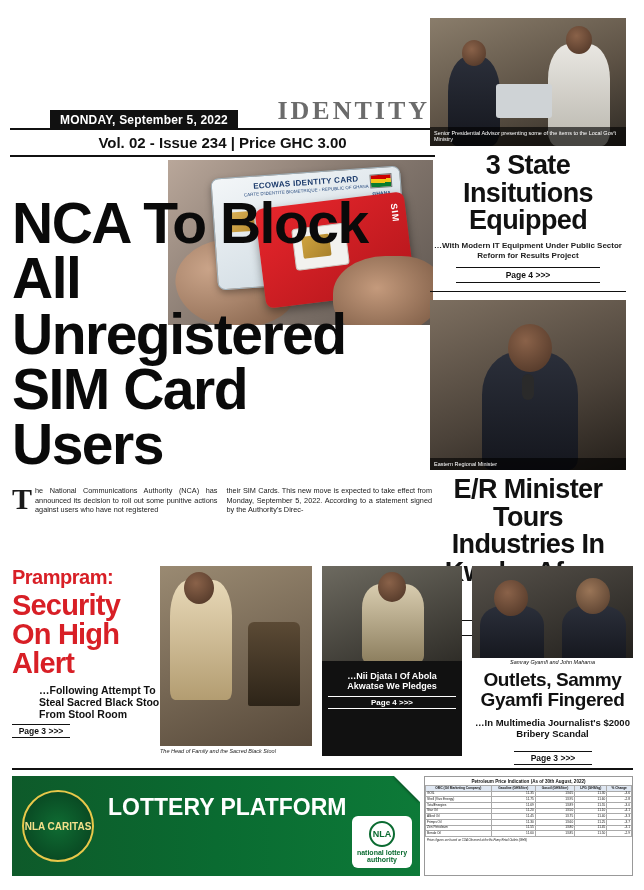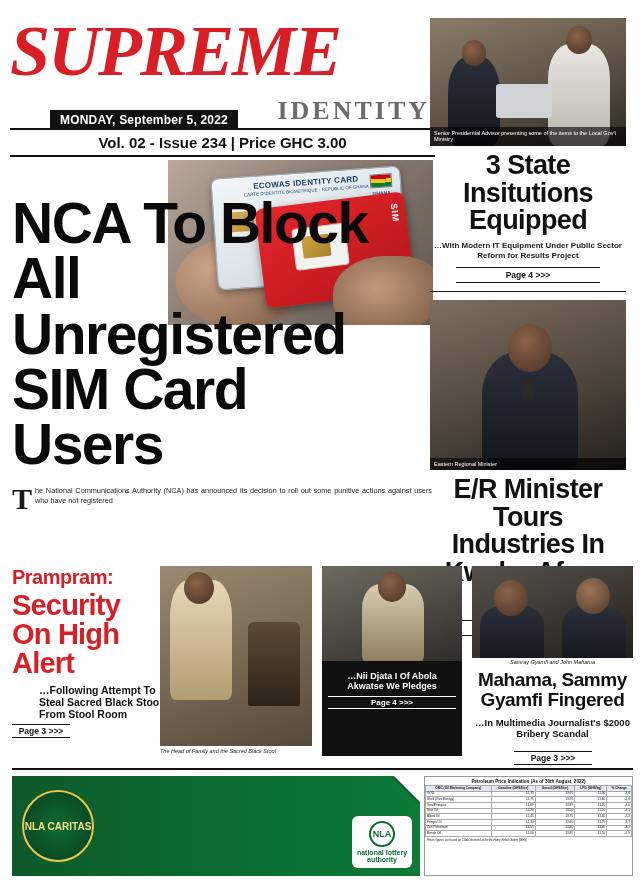--- a/index.html
+++ b/index.html
@@ -266,21 +266,20 @@
   .ad-table .note { font-size:2.8px; padding:1px 2px; font-style:italic; }
 
   .rule-top { position:absolute; left:12px; top:768px; width:621px; border-top:2px solid #111; }
 </style>
 </head>
 <body>
 
 <div class="page">
 
   <div class="masthead">
-    <div class="supreme">SUPREME</div>
     <div class="newspaper">IDENTITY</div>
     <div class="datebar">MONDAY, September 5, 2022</div>
   </div>
   <div class="issueline">Vol. 02  -  Issue 234  |  Price GHC 3.00</div>
 
   <div class="lead-photo">
     <div class="hand"></div>
     <div class="card-ecowas">
       <div class="hdr">ECOWAS IDENTITY CARD</div>
       <div class="sub">CARTE D'IDENTITE BIOMETRIQUE - REPUBLIC OF GHANA</div>
@@ -295,20 +294,23 @@
     <div class="hand2"></div>
   </div>
 
   <div class="headline">NCA To Block All Unregistered SIM Card Users</div>
 
   <div class="lead-body">
     <div class="col">
       <span class="dropcap">T</span>
       <span>he National Communications Authority (NCA) has announced its decision to roll out some punitive actions against users who have not registered</span>
     </div>
+    <div class="col">their SIM Cards.
+       This new move is expected to take effect from Monday, September 5, 2022.
+       According to a statement signed by the Authority's Direc-</div>
   </div>
 
   <div class="right-col">
 
     <div class="rc-photo p1">
       <div class="figure f-suit" style="left:18px;top:38px;width:52px;height:90px;"></div>
       <div class="figure f-head" style="left:32px;top:22px;width:24px;height:26px;"></div>
       <div class="figure f-white" style="left:118px;top:26px;width:62px;height:102px;border-radius:34% 34% 14% 14%;"></div>
       <div class="figure f-head" style="left:136px;top:8px;width:26px;height:28px;"></div>
       <div class="figure" style="left:66px;top:66px;width:56px;height:34px;background:#cfd3d6;border-radius:3px;"></div>
@@ -356,32 +358,33 @@
     </div>
 
     <div class="b3">
       <div class="b3-photo">
         <div class="figure f-suit" style="left:8px;top:40px;width:64px;height:56px;border-radius:34% 34% 6% 6%;"></div>
         <div class="figure f-head" style="left:22px;top:14px;width:34px;height:36px;"></div>
         <div class="figure f-suit" style="left:90px;top:40px;width:64px;height:56px;border-radius:34% 34% 6% 6%;"></div>
         <div class="figure f-head" style="left:104px;top:12px;width:34px;height:36px;background:radial-gradient(circle at 40% 35%,#9a7557,#50392a);"></div>
       </div>
       <div class="b3-cap">Samray Gyamfi and John Mahama</div>
-      <div class="b3-head">Mahama, Sammy Gyamfi Fingered</div>
+      <div class="b3-head">Outlets, Sammy Gyamfi Fingered</div>
       <div class="b3-deck">…In Multimedia Journalist's $2000 Bribery Scandal</div>
       <div class="b3-page">Page 3 &gt;&gt;&gt;</div>
     </div>
   </div>
 
   <div class="rule-top"></div>
 
   <div class="ad-nla">
     <div class="fold"></div>
     <div class="logo">NLA CARITAS</div>
     <div class="adtext">
+      <div>LOTTERY PLATFORM</div>
     </div>
     <div class="badge">
       <div class="circ">NLA</div>
       <div>national lottery authority</div>
     </div>
   </div>
 
   <div class="ad-table">
     <div class="t-title">Petroleum Price Indication (As of 30th August, 2022)</div>
     <table class="pt">

